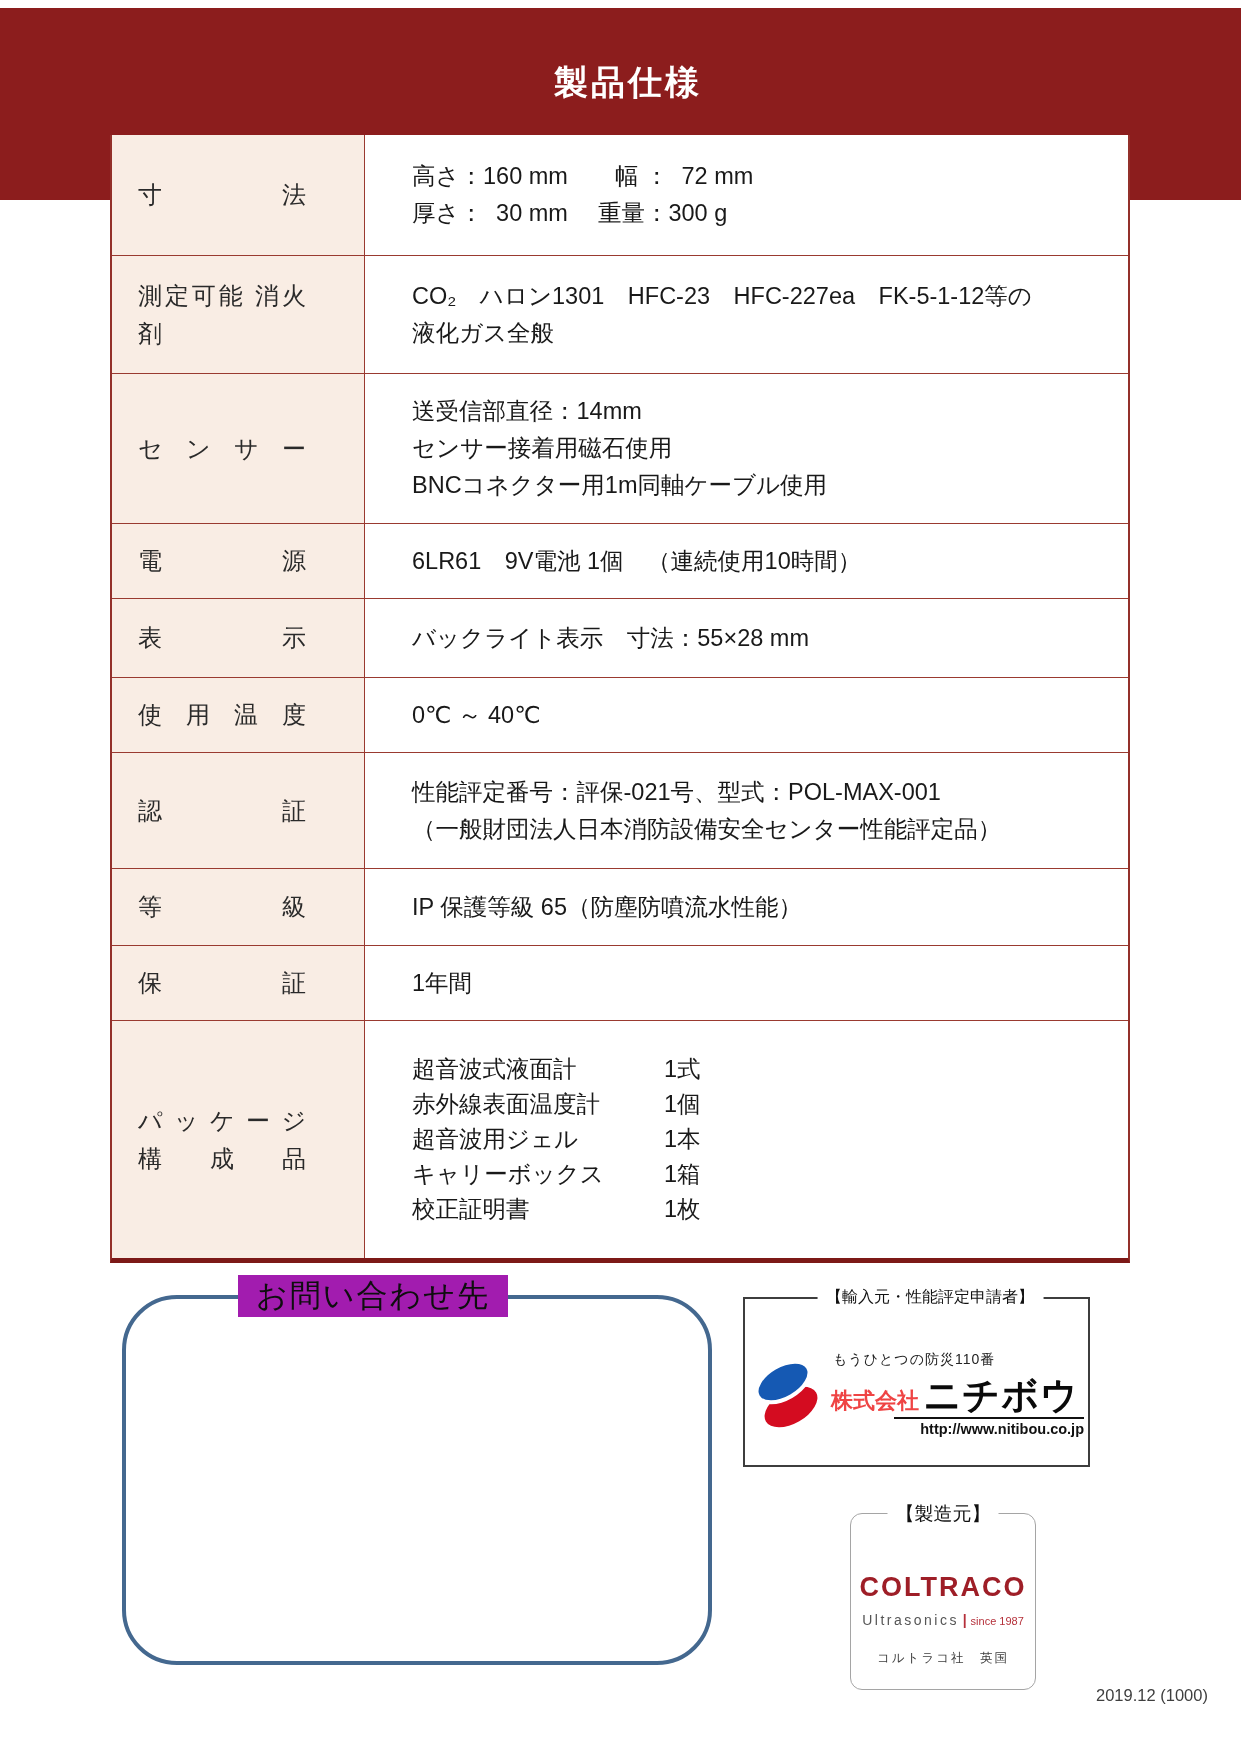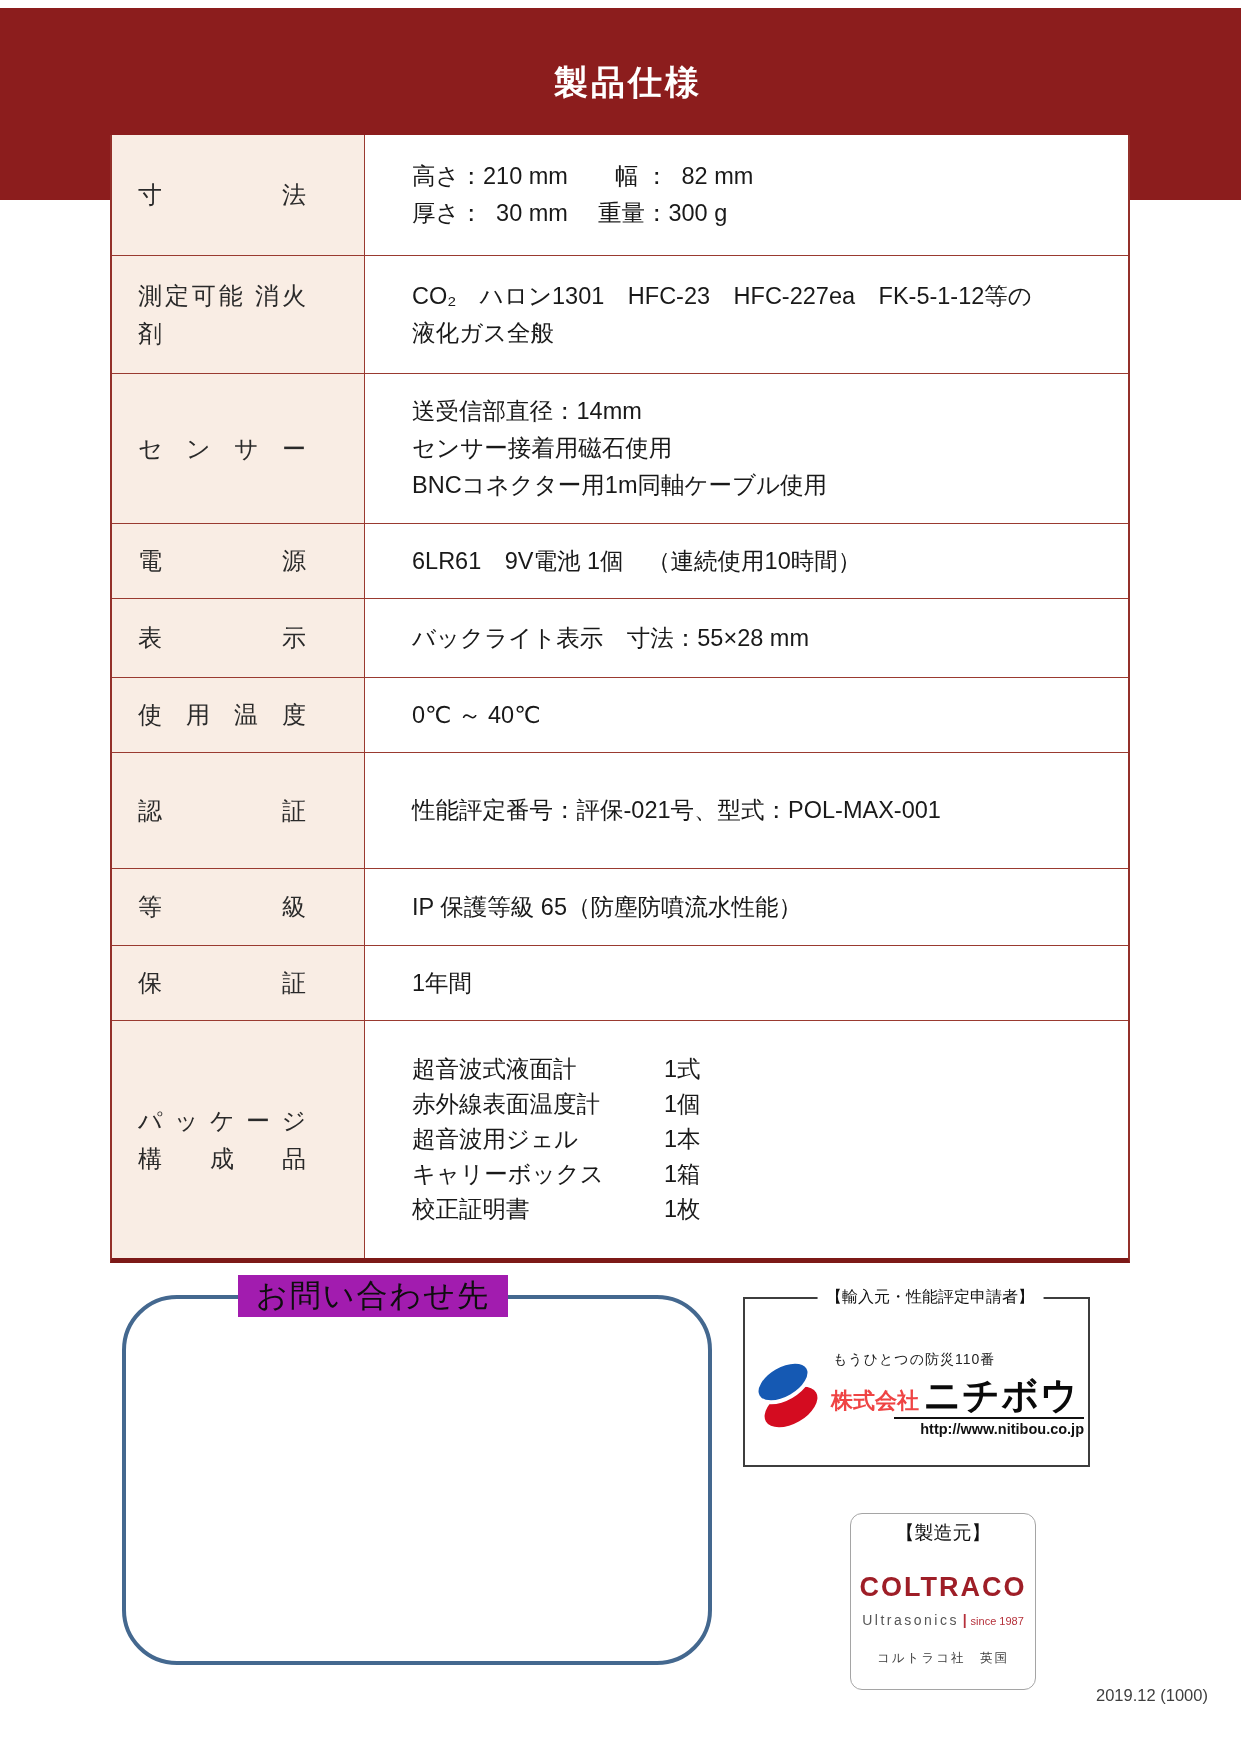--- a/index.html
+++ b/index.html
@@ -42,21 +42,21 @@
   .nb-tagline{position:absolute;left:84px;top:2px;font-size:14px;color:#222;letter-spacing:1px;white-space:nowrap;}
   .nb-main{position:absolute;left:82px;top:22px;white-space:nowrap;}
   .nb-prefix{font-size:22px;font-weight:bold;color:#ef4444;}
   .nb-name{font-size:37px;font-weight:900;color:#0a0a0a;letter-spacing:1px;}
   .nb-url{position:absolute;right:4px;top:68px;width:190px;border-top:2px solid #111;
     padding-top:2px;text-align:right;font-size:14.5px;font-weight:bold;color:#111;white-space:nowrap;}
   
   .mfr-box{position:absolute;left:850px;top:1513px;width:186px;height:177px;
     border:1.5px solid #a5a5a5;border-radius:12px;background:#ffffff;}
   .mfr-label{position:absolute;top:-13px;left:50%;transform:translateX(-50%);
-    background:#ffffff;padding:0 8px;font-size:19px;color:#111;white-space:nowrap;margin-top:19px;}
+    background:#ffffff;padding:0 8px;font-size:19px;color:#111;white-space:nowrap;}
   .coltraco{position:absolute;left:0;top:60px;width:100%;text-align:center;}
   .ct-brand{font-size:27px;font-weight:bold;letter-spacing:2px;color:#9e1e27;line-height:26px;}
   .ct-sub-row{margin-top:12px;font-size:14px;white-space:nowrap;}
   .ct-sub{color:#555;letter-spacing:2.5px;}
   .ct-bar{color:#b5303a;font-weight:bold;}
   .ct-since{color:#b5303a;font-size:11px;}
   .ct-caption{margin-top:22px;font-size:12.5px;color:#3e3e3e;letter-spacing:2px;white-space:pre;}
   
   .footer-note{position:absolute;left:1096px;top:1686px;font-size:16.5px;color:#3f3f3f;white-space:nowrap;}
 </style>
@@ -69,21 +69,21 @@
     <div class="page-title">製品仕様</div>
   </div>
 
   <div class="spec-table">
 
     <div class="srow" style="height:120px;">
       <div class="lcell">
         <div class="ltext">寸法</div>
       </div>
       <div class="vcell">
-        <div class="vline">高さ：210 mm　　幅 ：  82 mm</div>
+        <div class="vline">高さ：160 mm　　幅 ：  72 mm</div>
         <div class="vline">厚さ：  30 mm　 重量：300 g</div>
       </div>
     </div>
 
     <div class="srow" style="height:118px;">
       <div class="lcell">
         <div class="ltext">測定可能 消火剤</div>
       </div>
       <div class="vcell">
         <div class="vline">CO₂　ハロン1301　HFC-23　HFC-227ea　FK-5-1-12等の</div>
@@ -128,20 +128,21 @@
         <div class="vline">0℃ ～ 40℃</div>
       </div>
     </div>
 
     <div class="srow" style="height:116px;">
       <div class="lcell">
         <div class="ltext">認証</div>
       </div>
       <div class="vcell">
         <div class="vline">性能評定番号：評保-021号、型式：POL-MAX-001</div>
+        <div class="vline">（一般財団法人日本消防設備安全センター性能評定品）</div>
       </div>
     </div>
 
     <div class="srow" style="height:77px;">
       <div class="lcell">
         <div class="ltext">等級</div>
       </div>
       <div class="vcell">
         <div class="vline">IP 保護等級 65（防塵防噴流水性能）</div>
       </div>

